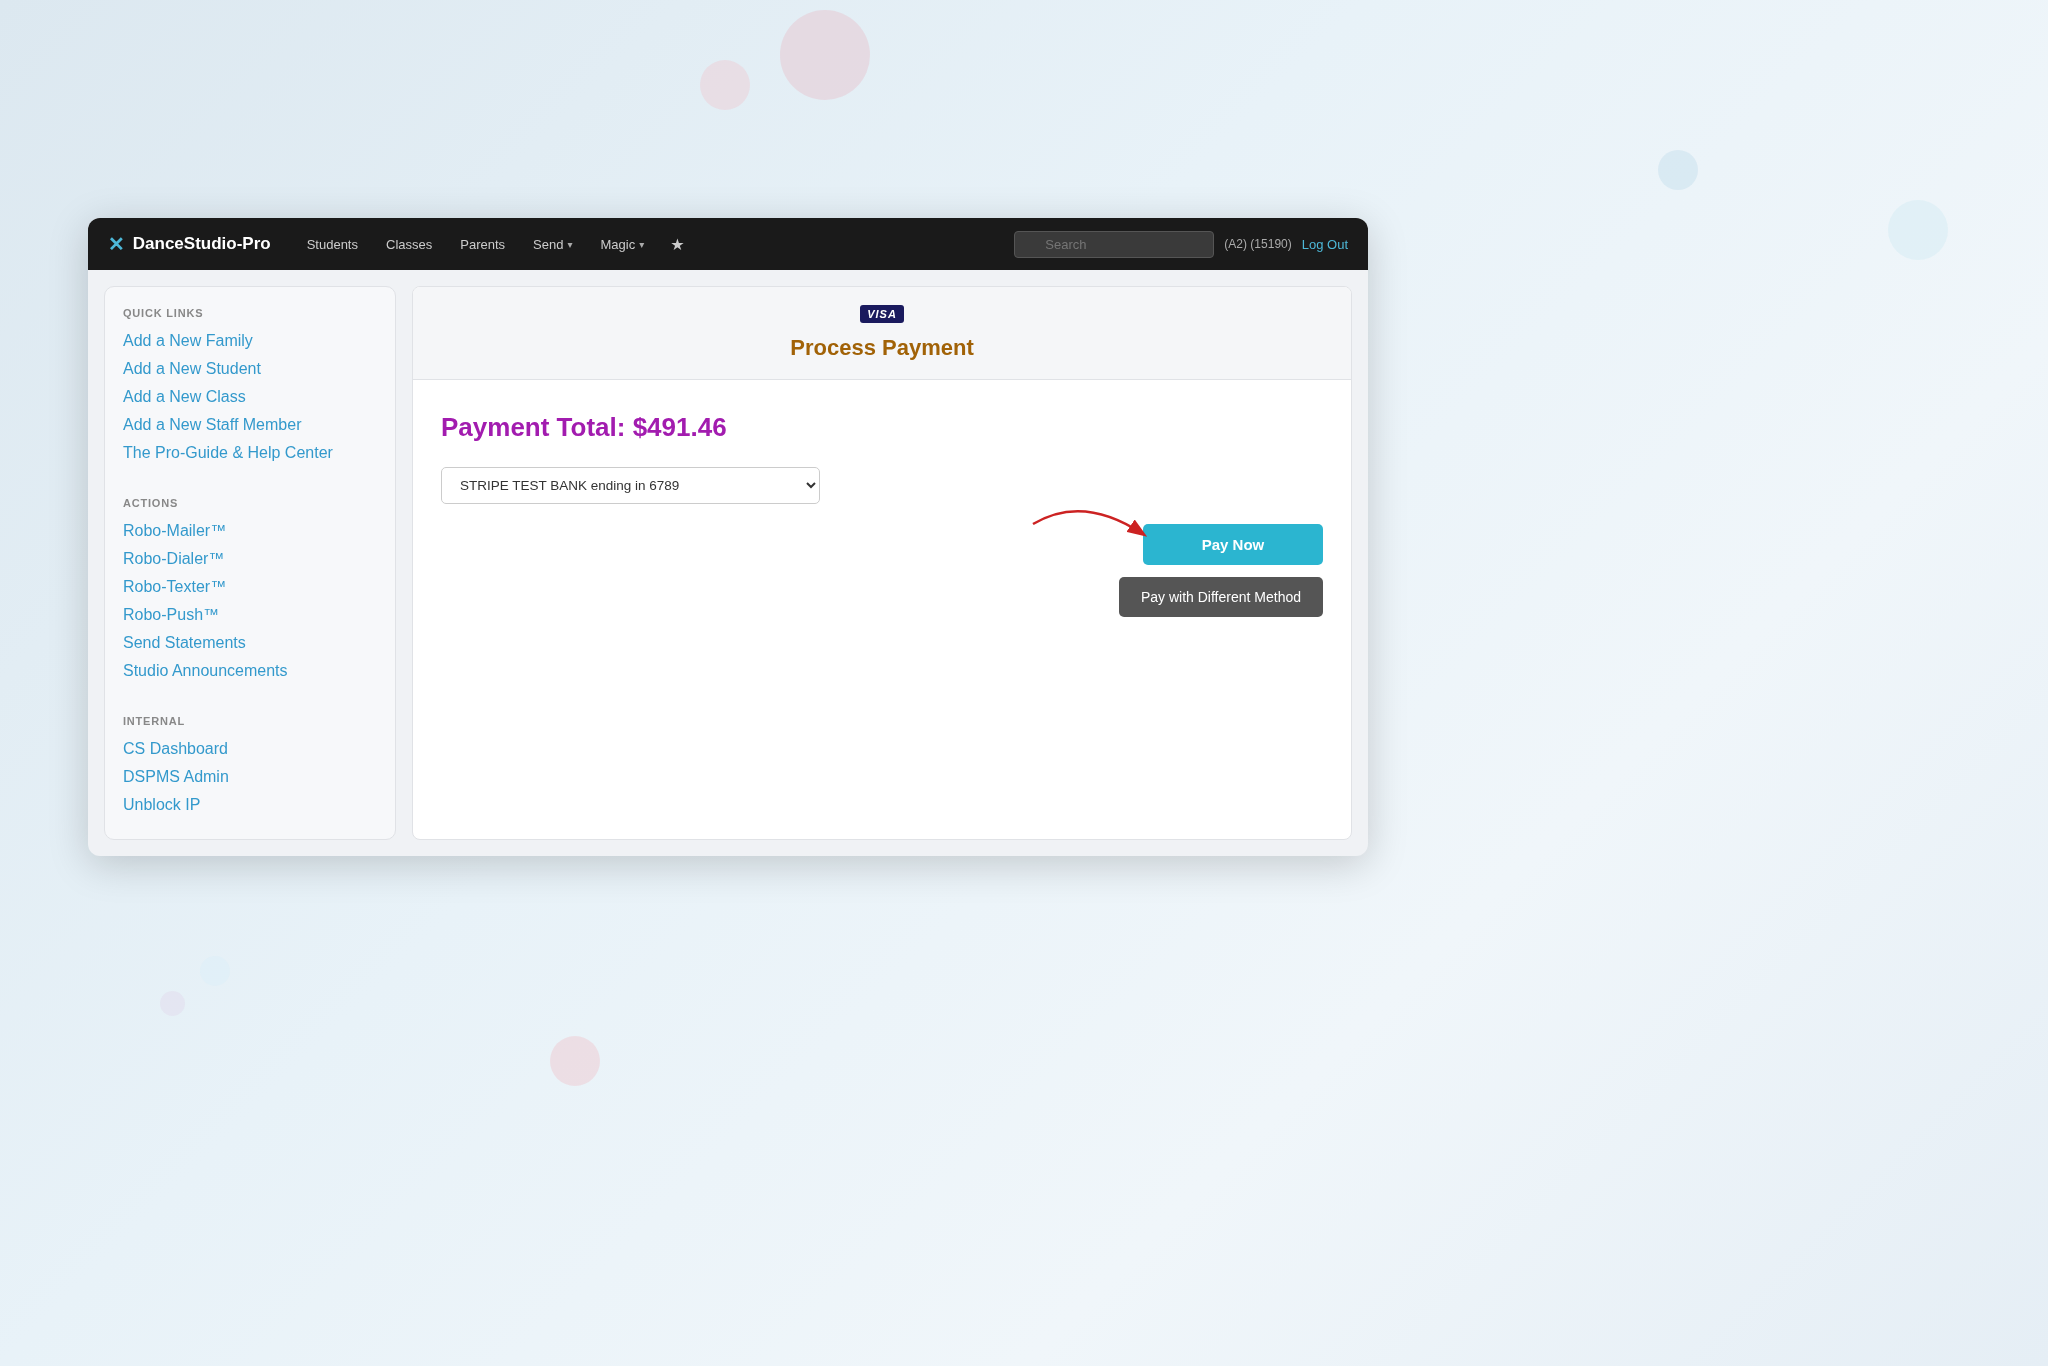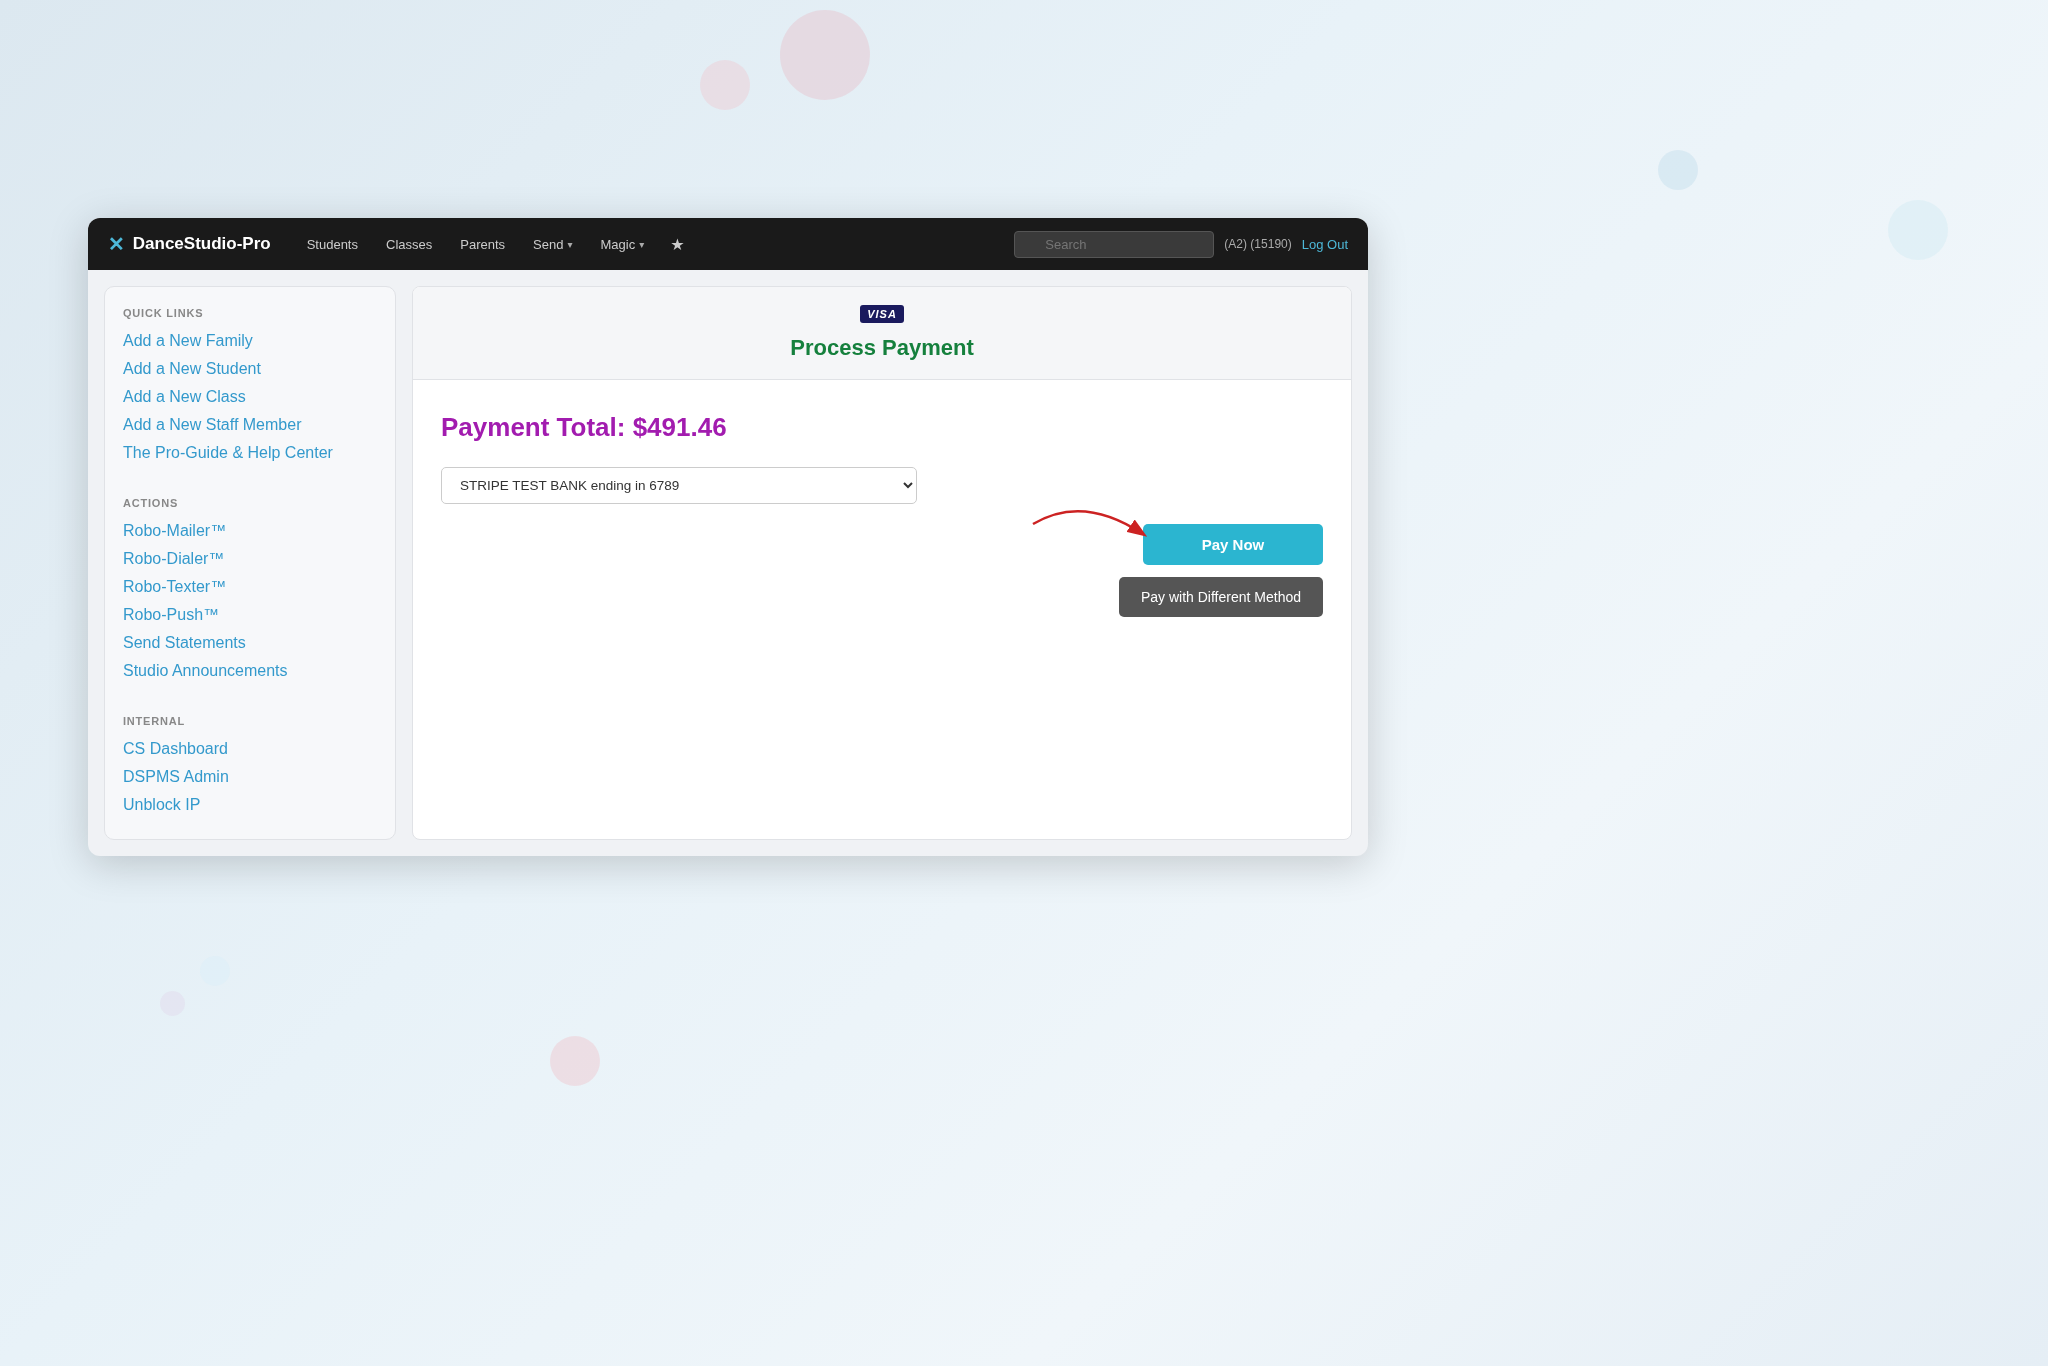--- a/index.html
+++ b/index.html
@@ -195,37 +195,37 @@
       font-weight: 900;
       padding: 3px 7px;
       border-radius: 3px;
       letter-spacing: 1px;
       font-style: italic;
     }
 
     .payment-title {
       font-size: 22px;
       font-weight: 600;
-      color: #15803d;
+      color: #a16207;
     }
 
     .payment-body {
       padding: 32px 28px;
       position: relative;
     }
 
     .payment-total {
       font-size: 26px;
       font-weight: 700;
       color: #a21caf;
       margin-bottom: 24px;
     }
 
     .payment-select {
-      width: 476px;
+      width: 379px;
       padding: 9px 14px;
       border: 1px solid #ccc;
       border-radius: 5px;
       font-size: 13.5px;
       color: #333;
       background: white;
       margin-bottom: 20px;
       cursor: pointer;
       appearance: auto;
     }

